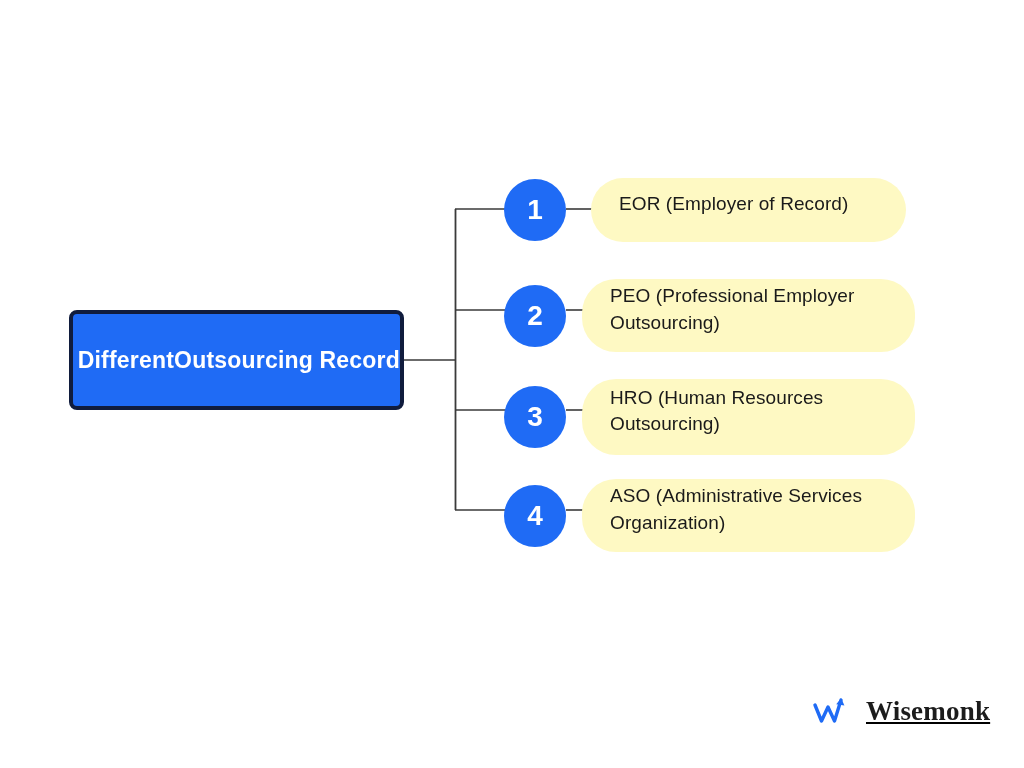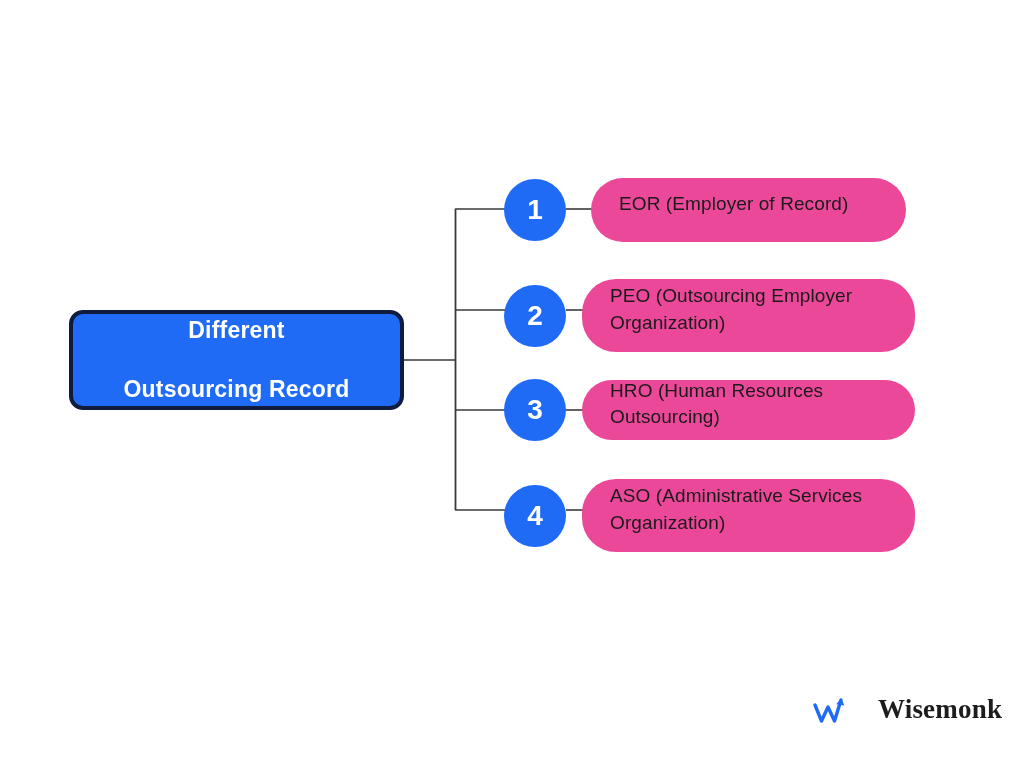--- a/index.html
+++ b/index.html
@@ -35,25 +35,25 @@
   
   #root-node {
     position: absolute;
     left: 69px;
     top: 310px;
     width: 335px;
     height: 100px;
     box-sizing: border-box;
     background: #1f6bf5;
     border: 4px solid #101c3d;
-    border-radius: 14px;
-    display: flex;
-    align-items: center;
-    justify-content: space-between;
-    flex-direction: column;
+    border-radius: 8px;
+    display: flex;
+    align-items: center;
+    justify-content: flex-end;
+    flex-direction: row;
     text-align: center;
   }
   #root-node .root-line {
     color: #ffffff;
     font-size: 23px;
     font-weight: bold;
     line-height: 1.42;
     letter-spacing: 0.2px;
     white-space: nowrap;
   }
@@ -81,21 +81,21 @@
     display: flex;
     align-items: center;
     justify-content: center;
     flex: 0 0 auto;
     position: relative;
     z-index: 2;
   }
 
   .branch-pill {
     margin-left: 24px;
-    background: #ec4899;
+    background: #fef9c3;
     border-radius: 34px;
     display: flex;
     align-items: center;
     box-sizing: border-box;
     padding: 0 26px 12px 28px;
     color: #1a1a1a;
     font-size: 19px;
     line-height: 1.38;
     letter-spacing: 0.1px;
   }
@@ -104,37 +104,39 @@
     height: 64px;
     margin-left: 25px;
   }
   .branch-row.row-1 .branch-pill {
     width: 333px;
     height: 73px;
     margin-left: 16px;
   }
   .branch-row.row-2 .branch-pill {
     width: 333px;
-    height: 60px;
+    height: 76px;
     margin-left: 16px;
     justify-content: center;
   }
   .branch-row.row-3 .branch-pill {
     width: 333px;
     height: 73px;
     margin-left: 16px;
   }
 
   
   #brand-logo {
     position: absolute;
     left: 812px;
     top: 694px;
     display: flex;
-    gap: 24px;
+    align-items: center;
+    gap: 12px;
+    text-decoration: underline;
   }
   #brand-mark {
     width: 42px;
     height: 34px;
     flex: 0 0 auto;
     display: block;
   }
   #brand-name {
     font-family: "Liberation Serif", serif;
     font-weight: bold;
@@ -174,21 +176,21 @@
   <div class="branch-row row-0">
     <div class="branch-number">1</div>
     <div class="branch-pill">
       <span>EOR (Employer of Record)</span>
     </div>
   </div>
 
   <div class="branch-row row-1">
     <div class="branch-number">2</div>
     <div class="branch-pill">
-      <span>PEO (Outsourcing Employer Organization)</span>
+      <span>PEO (Professional Employer Outsourcing)</span>
     </div>
   </div>
 
   <div class="branch-row row-2">
     <div class="branch-number">3</div>
     <div class="branch-pill">
       <span>HRO (Human Resources Outsourcing)</span>
     </div>
   </div>
 

